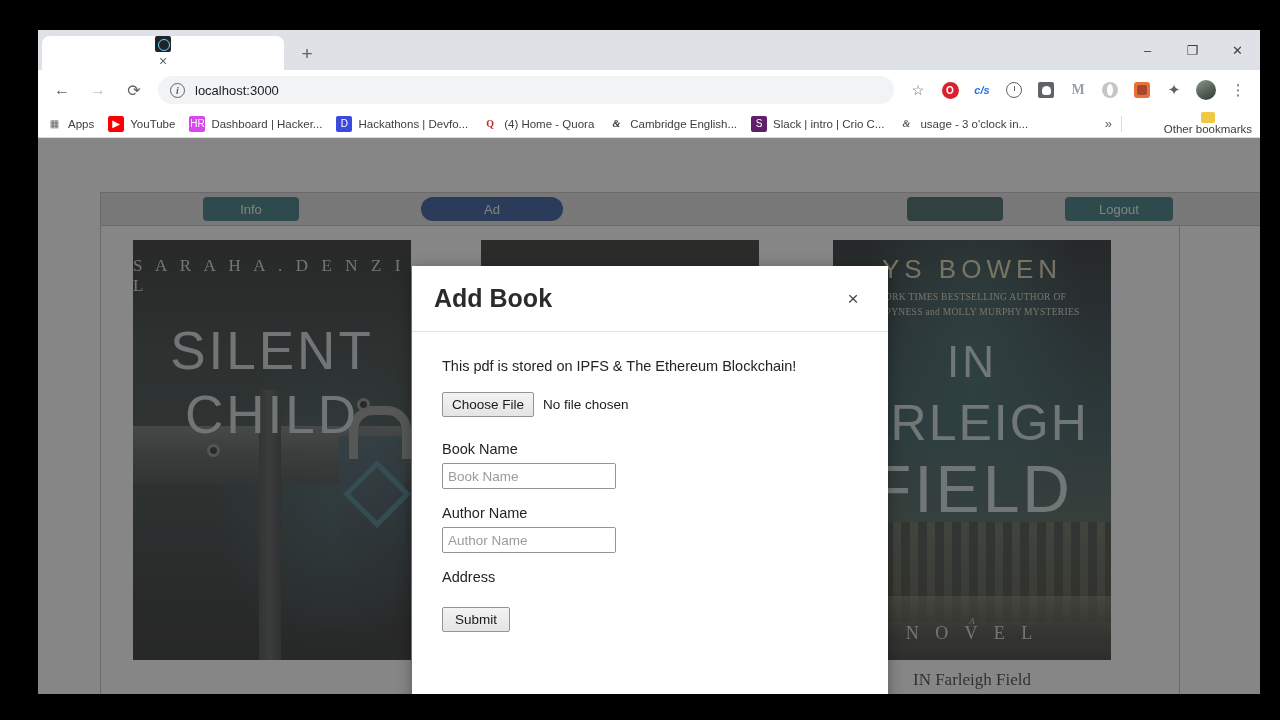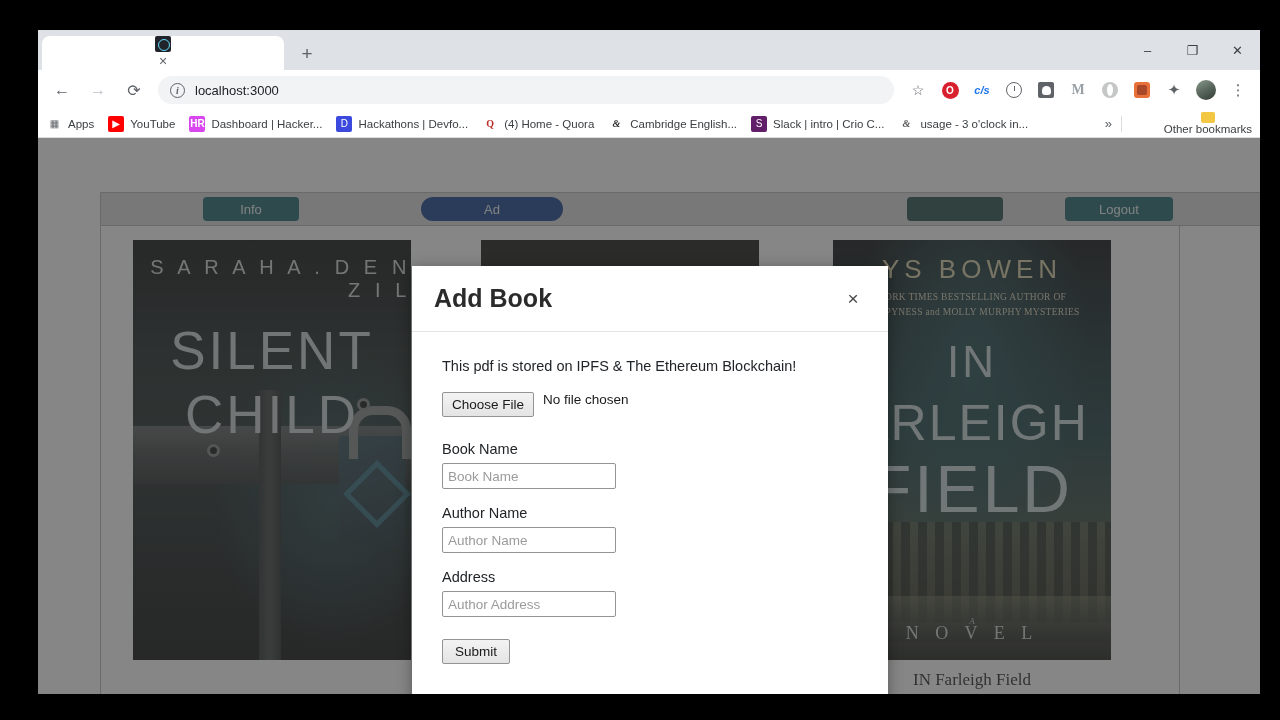--- a/index.html
+++ b/index.html
@@ -164,21 +164,21 @@
     white-space: nowrap;
   }
   .bm .bmico {
     width: 16px; height: 16px; flex: 0 0 16px;
     margin-right: 6px;
     display: flex; align-items: center; justify-content: center;
     font-size: 10px; border-radius: 2px;
   }
   .ic-apps { color:#5f6368; font-size:13px; letter-spacing:-1px; line-height:8px; }
   .ic-yt { background:#ff0000; color:#fff; border-radius:3px; font-size:8px; }
-  .ic-dash { background:#d946ef; color:#fff; font-size:7px; font-weight:bold;}
+  .ic-dash { background:#d946ef; color:#fff; font-size:7px; font-weight:normal;}
   .ic-devfo { background:#3b49df; color:#fff; font-size:8px; border-radius:2px;}
   .ic-quora { color:#b92b27; font-weight:bold; font-size:13px; font-family:"Liberation Serif",serif;}
   .ic-camb { color:#2b2b2b; font-weight:bold; font-size:13px; font-family:"Liberation Serif",serif; font-style:italic;}
   .ic-slack { background:#611f69; color:#fff; font-size:8px; border-radius:2px;}
   .ic-usage { color:#555; font-weight:bold; font-size:12px; font-family:"Liberation Serif",serif; font-style:italic;}
   .ic-folder { background:#f2c744; border-radius:2px; width:14px;height:11px;}
   .bm-overflow { position:absolute; right:148px; font-size:13px; color:#5f6368; }
   .bm-sep { position:absolute; right:138px; width:1px; height:16px; background:#dadce0; }
   .bm-other { position:absolute; right:8px; display:flex; align-items:center; font-size:11.5px; color:#3c4043;flex-direction:column; }
 
@@ -275,23 +275,23 @@
     width:44px; height:44px; border:9px solid #7f8785;
     border-bottom:none; border-radius:24px 24px 0 0;
   }
   .cv-silent .lock::after {
     content:""; position:absolute; left:14px; top:34px;
     width:38px; height:38px; border:5px solid #2f7688;
     transform: rotate(45deg); opacity:.8;
   }
   .cv-silent .author {
     position:absolute; left:0; right:0; top:16px;
-    text-align:right; color:#cfd6d4;
-    font-size:20px; letter-spacing:4.6px;
-    font-family:Liberation Sans, sans-serif;
+    text-align:left; color:#cfd6d4;
+    font-size:17px; letter-spacing:4.6px;
+    font-family:Liberation Serif, serif;
   }
   .cv-silent .t1, .cv-silent .t2 {
     position:absolute; left:0; right:0; text-align:center;
     color:#c9d2d1; font-size:53px; line-height:1;
     letter-spacing:3px; font-family:"Liberation Sans", sans-serif;
     font-weight:300;
   }
   .cv-silent .t1 { top:84px; }
   .cv-silent .t2 { top:148px; }
   .cv-silent .tag {
@@ -406,21 +406,21 @@
   }
   .modal-body {
     flex: 1;
     padding: 26px 30px 0 30px;
   }
   .modal-note {
     font-size: 14.5px; color: #212529;
     margin: 0 0 18px 0;
   }
   .filerow {
-    display: flex; align-items: flex-start;
+    display: flex; align-items: center;
     margin-bottom: 24px;
   }
   .file-btn {
     background: linear-gradient(180deg,#f3f3f3,#e4e4e4);
     border: 1px solid #949494;
     border-radius: 2px;
     font-size: 13.5px; color: #1a1a1a;
     padding: 4px 9px;
     font-family: "Liberation Sans", sans-serif;
   }
@@ -632,21 +632,20 @@
             <input type="text" placeholder="Book Name" style="">
           </div>
 
           <div class="field">
             <label>Author Name</label>
             <input type="text" placeholder="Author Name" style="">
           </div>
 
           <div class="field">
             <label>Address</label>
-            <input type="text" placeholder="Author Address" style="">
           </div>
 
           <button class="submit-btn">Submit</button>
         </div>
       </div>
 
     </div>
   </div>
 </div>
 

